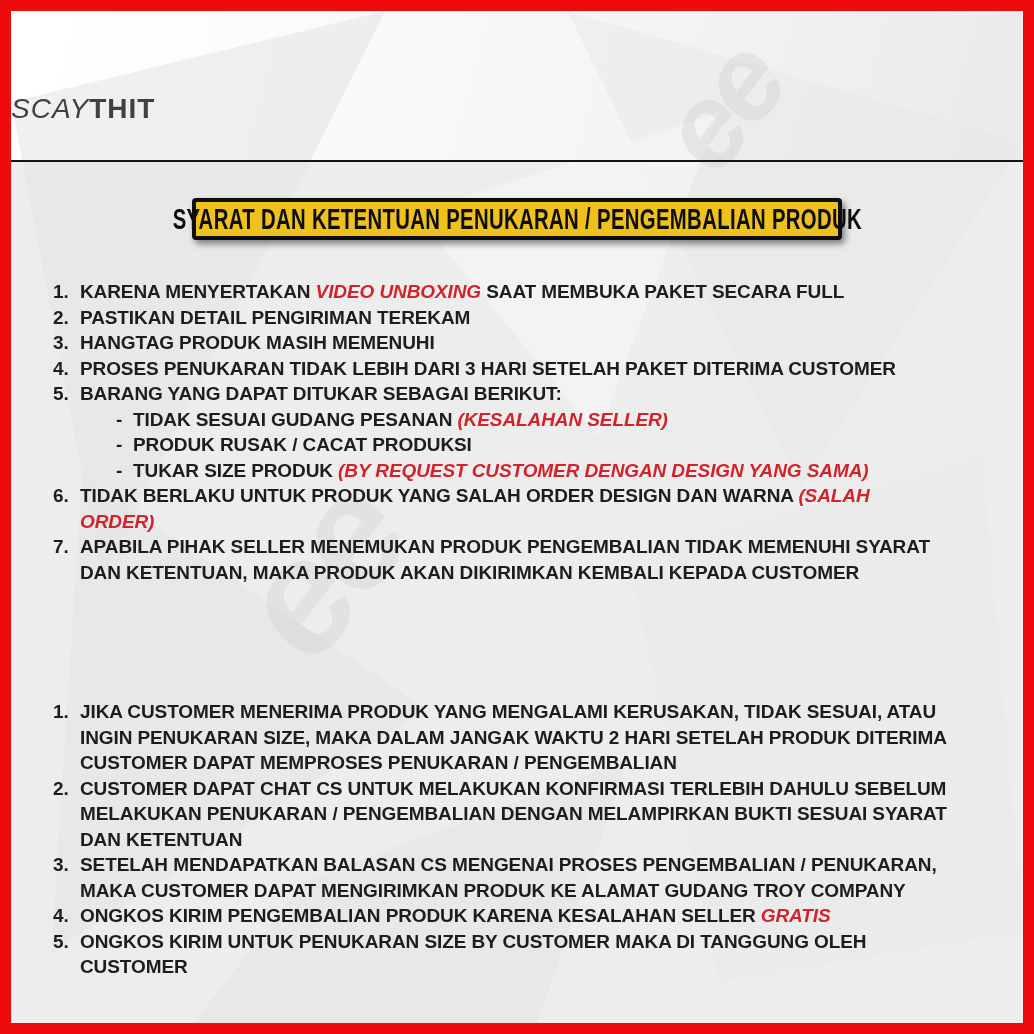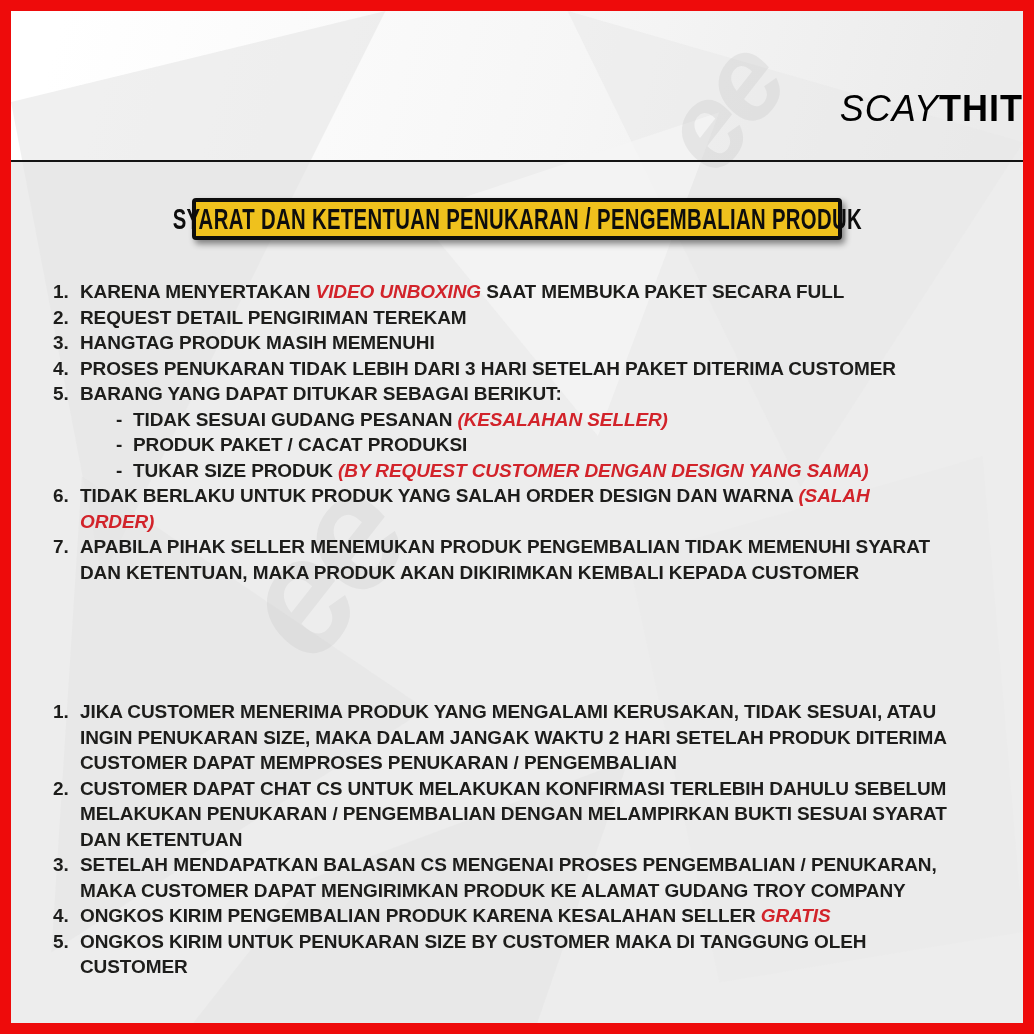--- a/index.html
+++ b/index.html
@@ -24,22 +24,22 @@
   .sh-a{clip-path:polygon(0% 9%,37% 0%,9% 56%);background:#e3e3e3;opacity:.55;}
   .sh-b{clip-path:polygon(55% 0%,100% 13%,78% 47%);background:#e7e7e7;opacity:.5;}
   .sh-c{clip-path:polygon(7% 46%,41% 69%,4% 93%);background:#e4e4e4;opacity:.5;}
   .sh-d{clip-path:polygon(61% 54%,96% 44%,100% 91%,70% 96%);background:#e9e9e9;opacity:.55;}
   .sh-e{clip-path:polygon(29% 86%,61% 74%,52% 100%,18% 100%);background:#e2e2e2;opacity:.45;}
   .sh-f{clip-path:polygon(40% 20%,70% 10%,58% 42%);background:#f5f5f5;opacity:.7;}
   .wm{position:absolute;font-weight:bold;font-style:italic;color:#c3c3c3;z-index:0;user-select:none;}
   .wm-a{left:650px;top:28px;font-size:118px;letter-spacing:-6px;transform:rotate(-52deg);opacity:.28;}
   .wm-b{left:228px;top:468px;font-size:160px;letter-spacing:-8px;transform:rotate(-52deg);opacity:.26;}
   
-  .logo{position:absolute;top:82px;left:0;width:100%;text-align:right;z-index:2;
-        font-size:36px;line-height:32px;color:#000000;letter-spacing:1px;}
+  .logo{position:absolute;top:82px;left:0;width:100%;text-align:left;z-index:2;
+        font-size:28px;line-height:32px;color:#404040;letter-spacing:1px;}
   .logo-light{font-style:italic;font-weight:400;}
   .logo-bold{font-weight:bold;}
   .divider{position:absolute;top:149px;left:0;width:100%;height:2px;background:#141414;z-index:2;}
   
   .badge{
     position:absolute;left:50%;transform:translateX(-50%);
     height:42px;box-sizing:border-box;
     background:var(--c-yellow);
     border:4px solid #0d0d0d;border-radius:4px;
     display:flex;align-items:center;justify-content:center;
@@ -94,41 +94,41 @@
     <span class="badge-text">SYARAT DAN KETENTUAN PENUKARAN / PENGEMBALIAN PRODUK</span>
   </div>
 
   <div class="list list-1" id="list-0">
       <div class="row">
         <span class="num">1.</span>
         <span class="txt"><span>KARENA MENYERTAKAN </span><span class="red">VIDEO UNBOXING</span><span> SAAT MEMBUKA PAKET SECARA FULL</span></span>
       </div>
       <div class="row">
         <span class="num">2.</span>
-        <span class="txt"><span>REQUEST DETAIL PENGIRIMAN TEREKAM</span></span>
+        <span class="txt"><span>PASTIKAN DETAIL PENGIRIMAN TEREKAM</span></span>
       </div>
       <div class="row">
         <span class="num">3.</span>
         <span class="txt"><span>HANGTAG PRODUK MASIH MEMENUHI</span></span>
       </div>
       <div class="row">
         <span class="num">4.</span>
         <span class="txt"><span>PROSES PENUKARAN TIDAK LEBIH DARI 3 HARI SETELAH PAKET DITERIMA CUSTOMER</span></span>
       </div>
       <div class="row">
         <span class="num">5.</span>
         <span class="txt"><span>BARANG YANG DAPAT DITUKAR SEBAGAI BERIKUT:</span></span>
       </div>
       <div class="row subrow">
         <span class="num">-</span>
         <span class="txt"><span>TIDAK SESUAI GUDANG PESANAN </span><span class="red">(KESALAHAN SELLER)</span></span>
       </div>
       <div class="row subrow">
         <span class="num">-</span>
-        <span class="txt"><span>PRODUK PAKET / CACAT PRODUKSI</span></span>
+        <span class="txt"><span>PRODUK RUSAK / CACAT PRODUKSI</span></span>
       </div>
       <div class="row subrow">
         <span class="num">-</span>
         <span class="txt"><span>TUKAR SIZE PRODUK </span><span class="red">(BY REQUEST CUSTOMER DENGAN DESIGN YANG SAMA)</span></span>
       </div>
       <div class="row">
         <span class="num">6.</span>
         <span class="txt"><span>TIDAK BERLAKU UNTUK PRODUK YANG SALAH ORDER DESIGN DAN WARNA </span><span class="red">(SALAH ORDER)</span></span>
       </div>
       <div class="row">

